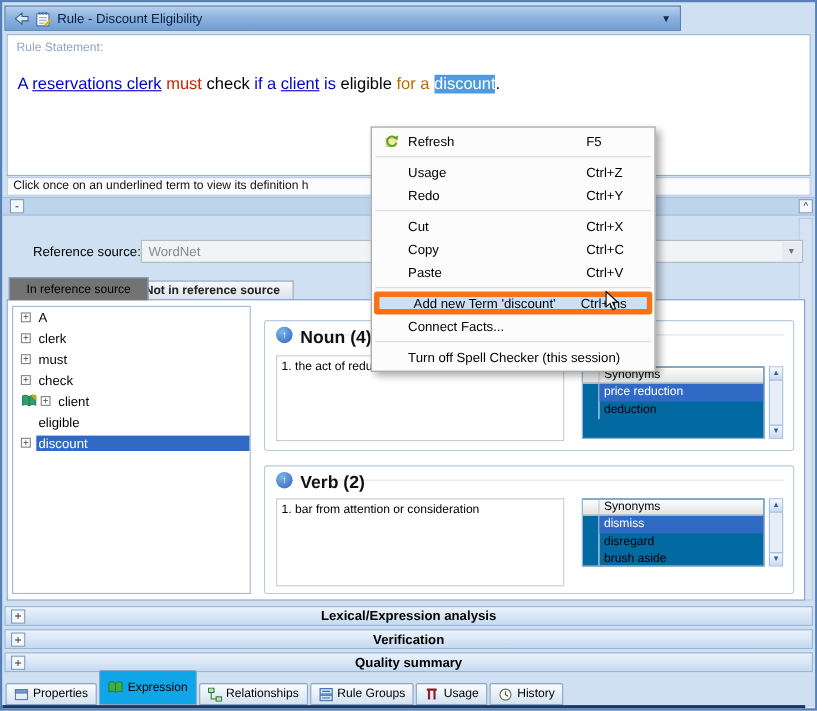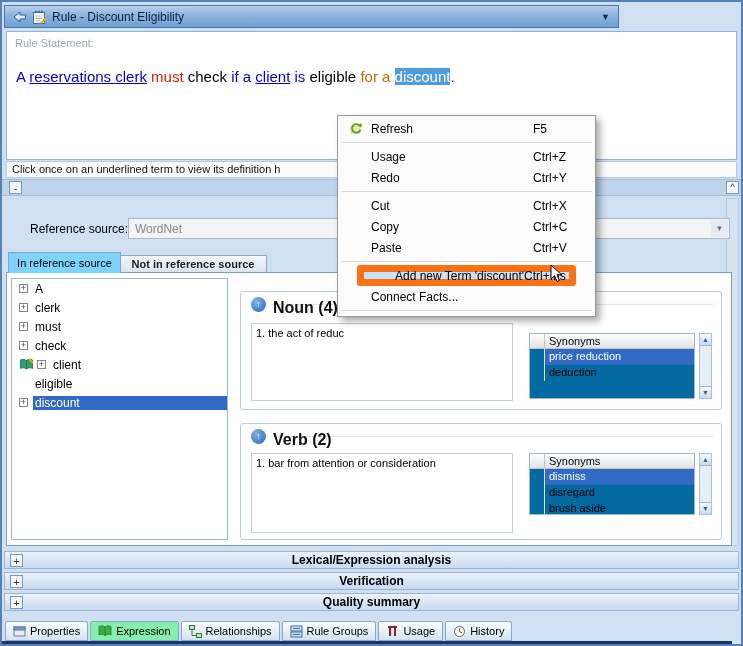--- a/index.html
+++ b/index.html
@@ -39,21 +39,21 @@
   .chev { font-size:9px; line-height:11px; }
 
   .ref-label { position:absolute; left:28px; top:220px; font-size:12px; color:#000; }
   .combo { position:absolute; left:126px; top:216px; width:602px; height:21px;
            background:#f2f3f5; border:1px solid #aab6c6; }
   .combo-value { position:absolute; left:6px; top:3px; font-size:12px; color:#8a8a8a; }
   .combo-btn { position:absolute; right:1px; top:1px; width:17px; height:17px;
                background:#e7ebf1; color:#707070; font-size:8px; text-align:center; line-height:17px; }
 
   .tab { position:absolute; font-size:11px; text-align:center; color:#000; }
-  .tab.active { left:6px; top:250px; width:113px; height:21px; background:#7dd3fc;
+  .tab.active { left:6px; top:250px; width:127px; height:21px; background:#737373;
                 border:1px solid #8aa4c0; border-bottom:none; z-index:3; line-height:20px; }
   .tab.inactive { left:117px; top:253px; width:148px; height:18px;
                   background:linear-gradient(#f6f8fb,#dbe3ec); border:1px solid #98a8bc;
                   line-height:16px; color:#222;font-weight:bold; }
 
   .content-panel { position:absolute; left:4px; top:270px; width:726px; height:274px;
                    background:#fff; border:1px solid #7a9cc6; }
 
   .tree { position:absolute; left:9px; top:276px; width:217px; height:262px; background:#fff;
           border:1px solid #a0b8d4; font-size:12px; overflow:hidden; }
@@ -92,34 +92,34 @@
   .bbar { position:absolute; left:2px; width:735px; height:18px;
           background:linear-gradient(#ebf3fc,#c6daf0); border:1px solid #9ab4d4;
           display:flex; align-items:center; justify-content:center;
           font-size:12px; font-weight:bold; color:#000; }
 
   .bottom-tabs { position:absolute; left:3px; top:615px; height:24px; display:flex;
                  align-items:flex-end; gap:2px; }
   .btab { height:20px; display:flex; align-items:center; gap:4px; padding:0 7px;
           background:linear-gradient(#fbfdfe,#d4e2f1); border:1px solid #8aa8c8;
           border-radius:2px 2px 0 0; font-size:11px; color:#000; white-space:nowrap;text-align:center; }
-  .btab.active { height:20px; background:#86efac; }
+  .btab.active { height:32px; background:#0ea5e9; }
 
   .bottom-edge { position:absolute; left:0; bottom:0; width:739px; height:3px; background:#1c3663; }
   .corner { position:absolute; right:0; bottom:0; width:9px; height:3px; background:#d7e5f4; }
 
   
   .cmenu { position:absolute; left:335px; top:113px; width:259px; z-index:100; background:#fcfcfc;
            border:1px solid #9a9a9a; box-shadow:4px 4px 7px rgba(0,0,0,0.35); padding:2px 0; }
   .mi { height:21px; display:flex; align-items:center; padding:0 10px 0 5px; font-size:12px; color:#000; }
   .mic { width:24px; flex:none; text-align:center; margin-right:4px; display:inline-flex;
          justify-content:center; align-items:center; }
   .mlabel { flex:1; white-space:nowrap; }
   .mshort { width:52px; flex:none; text-align:left; }
-  .mi.hi { background:#c9e0f7; border:7px solid #f97316; border-radius:3px; margin:0 19px;
+  .mi.hi { background:#c9e0f7; border:5px solid #f97316; border-radius:3px; margin:0 2px;
            padding:0 8px 0 3px; }
   .msep { height:1px; background:#dadada; margin:3px 3px; }
 
   .cursor { position:absolute; left:548px; top:262px; z-index:101; }
 </style>
 </head>
 <body>
 
 <div class="window">
 
@@ -383,20 +383,24 @@
     <div class="mi hi">
       <span class="mic"></span>
       <span class="mlabel">Add new Term 'discount'</span>
       <span class="mshort">Ctrl+Ins</span>
     </div>
     <div class="mi">
       <span class="mic"></span>
       <span class="mlabel">Connect Facts...</span>
     </div>
     <div class="msep"></div>
+    <div class="mi">
+      <span class="mic"></span>
+      <span class="mlabel">Turn off Spell Checker (this session)</span>
+    </div>
   </div>
 
   <div class="cursor">
     <svg width="13" height="20" viewBox="0 0 13 20">
         <polygon points="1,1 1,15 4.6,11.8 7,17.5 9.4,16.4 7,10.8 11.6,10.8" fill="#fff" stroke="#000" stroke-width="1"></polygon>
       </svg>
   </div>
 
 </div>
 

